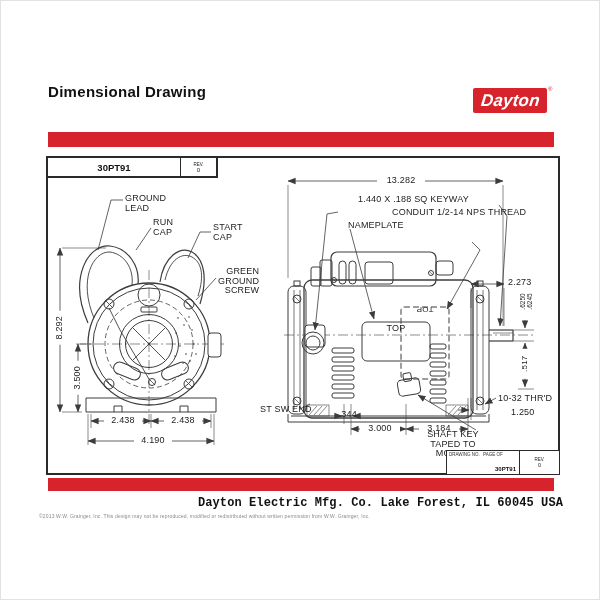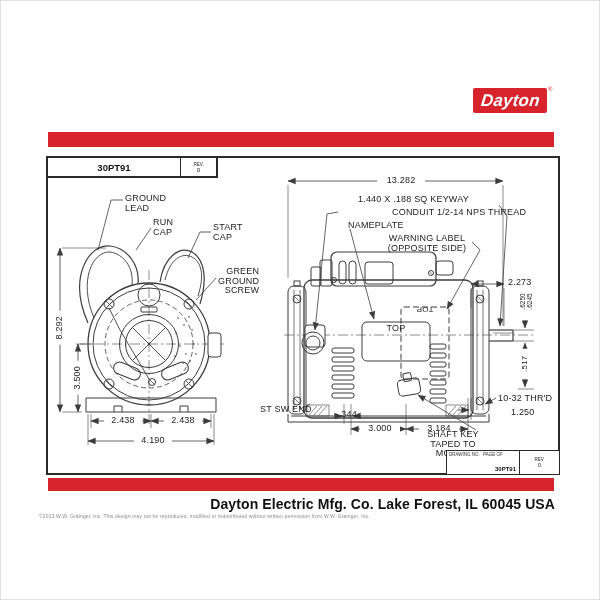--- a/index.html
+++ b/index.html
@@ -29,28 +29,29 @@
   .tb-top .rev-l{font-size:4.5px;line-height:5px;}
   .tb-top .rev-v{font-size:6px;line-height:6px;}
   .tb-bot{position:absolute;right:-2px;bottom:-2px;width:112px;height:23px;border:1.5px solid #2a2a2a;display:flex;background:#fff;}
   .tb-bot .left{width:72px;border-right:1px solid #2a2a2a;position:relative;}
   .tb-bot .hdr{position:absolute;left:2px;top:1px;font-size:4.5px;color:#333;letter-spacing:0;}
   .tb-bot .hdr2{position:absolute;left:36px;top:1px;font-size:4.5px;color:#333;letter-spacing:0;}
   .tb-bot .num{position:absolute;right:3px;bottom:2px;font-size:6px;font-weight:bold;color:#111;}
   .tb-bot .right{flex:1;display:flex;flex-direction:column;align-items:center;justify-content:center;color:#222;}
   .tb-bot .rev-l{font-size:4.5px;line-height:5.5px;}
   .tb-bot .rev-v{font-size:5.5px;line-height:6px;}
-  .company{position:absolute;right:44px;top:495px;font-size:14px;font-weight:bold;color:#111;letter-spacing:.1px;}
+  .company{position:absolute;right:36px;top:495px;font-size:12px;font-weight:bold;color:#111;letter-spacing:.1px;font-family:Liberation Mono, monospace;}
   .copyright{position:absolute;left:38px;top:512px;font-size:5px;color:#8a8a8a;letter-spacing:.15px;}
 </style>
 </head>
 <body>
 
 <div class="page">
 
+  <div class="doc-title">Dimensional Drawing</div>
 
   <div class="logo">
     <span class="logo-text">Dayton</span>
   </div>
   <span class="logo-reg">®</span>
 
   <div class="redbar top"></div>
 
   <div class="frame">
 
@@ -291,22 +292,20 @@
     <div class="lbl rot90" style="left:-5px;top:165px;width:34px;">8.292</div>
     <div class="lbl rot90" style="left:13px;top:215px;width:34px;">3.500</div>
     <div class="lbl dimtxt" style="left:56px;top:258px;width:34px;">2.438</div>
     <div class="lbl dimtxt" style="left:116px;top:258px;width:34px;">2.438</div>
     <div class="lbl dimtxt" style="left:86px;top:278px;width:34px;">4.190</div>
 
     <div class="lbl dimtxt" style="left:329px;top:18px;width:44px;">13.282</div>
     <div class="lbl" style="left:310px;top:37px;">1.440 X .188 SQ KEYWAY</div>
     <div class="lbl" style="left:308px;top:50px;margin-left:36px;">CONDUIT 1/2-14 NPS THREAD</div>
     <div class="lbl" style="left:300px;top:63px;">NAMEPLATE</div>
-    <div class="lbl ctr" style="left:333px;top:76px;width:92px;">WARNING LABEL
-(OPPOSITE SIDE)</div>
     <div class="lbl ctr" style="left:314px;top:166px;width:68px;">TOP</div>
     <div class="lbl rot180" style="left:364px;top:146px;width:26px;font-size:8px;">TOP</div>
     <div class="lbl" style="left:460px;top:120px;">2.273</div>
     <div class="lbl rot90 tiny" style="left:463px;top:136px;width:30px;height:15px;">.6250
 .6245</div>
     <div class="lbl rot90" style="left:462px;top:201px;width:30px;font-size:8px;">.517</div>
     <div class="lbl" style="left:450px;top:236px;">10-32 THR'D</div>
     <div class="lbl" style="left:427px;top:250px;padding-left:36px;">1.250</div>
     <div class="lbl" style="left:212px;top:247px;">ST SW END</div>
     <div class="lbl" style="left:261px;top:252px;width:24px;text-align:right;margin-left:24px;">.344</div>

